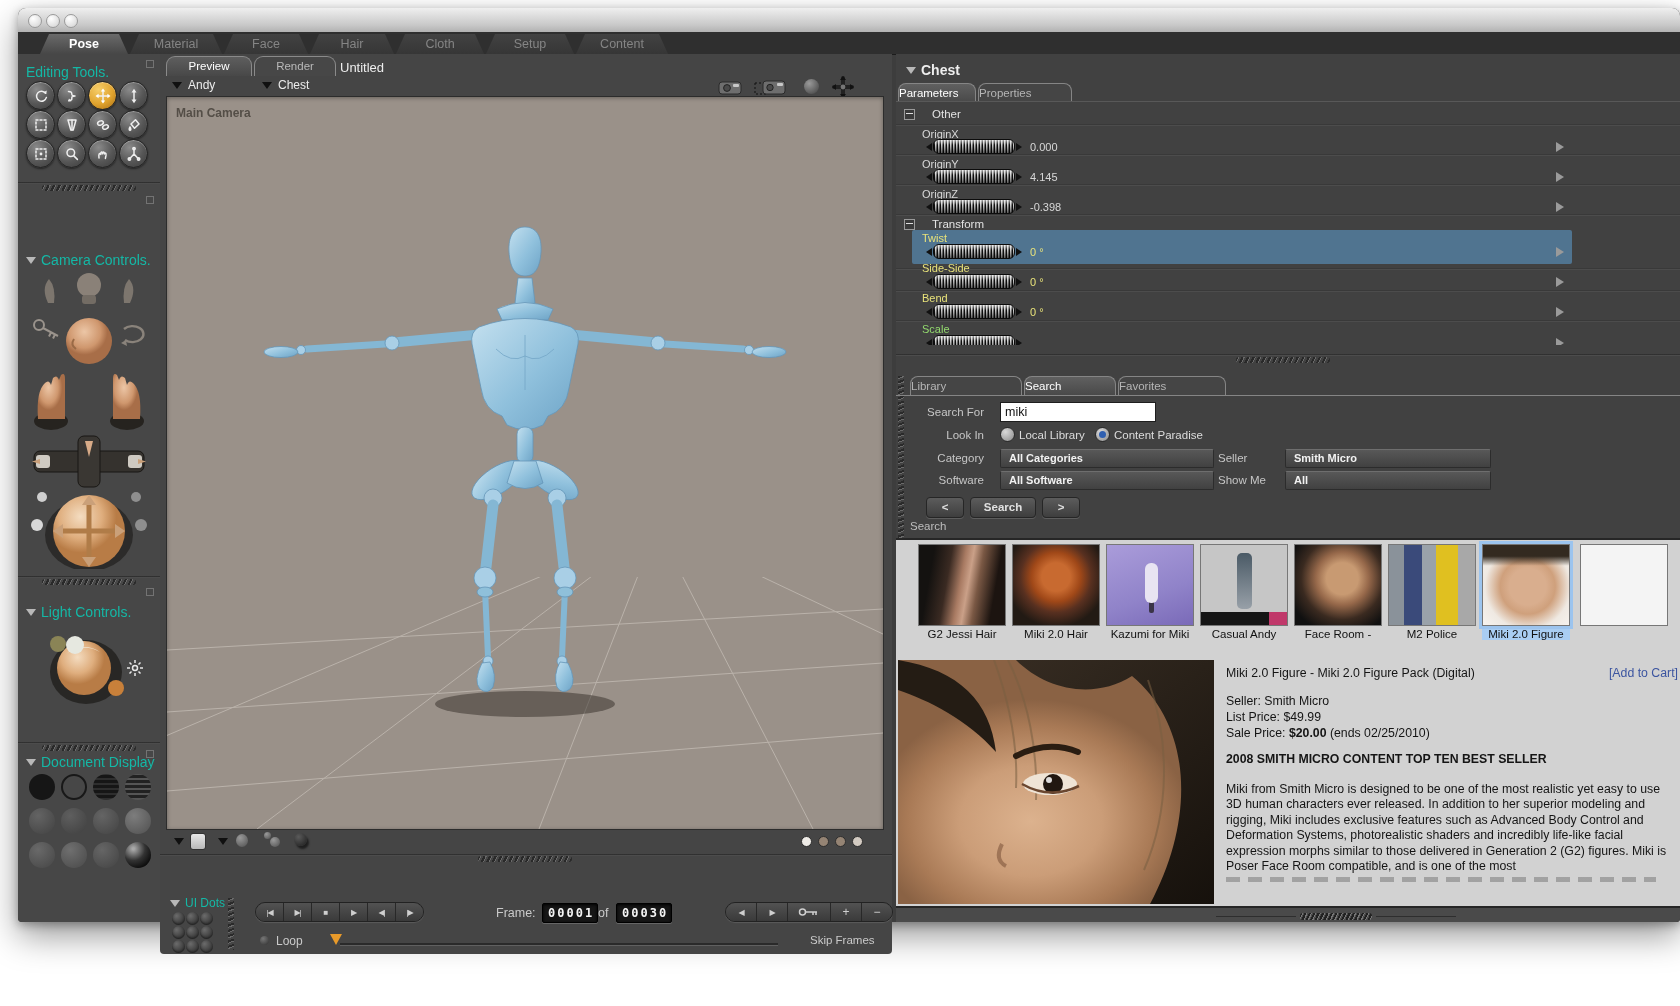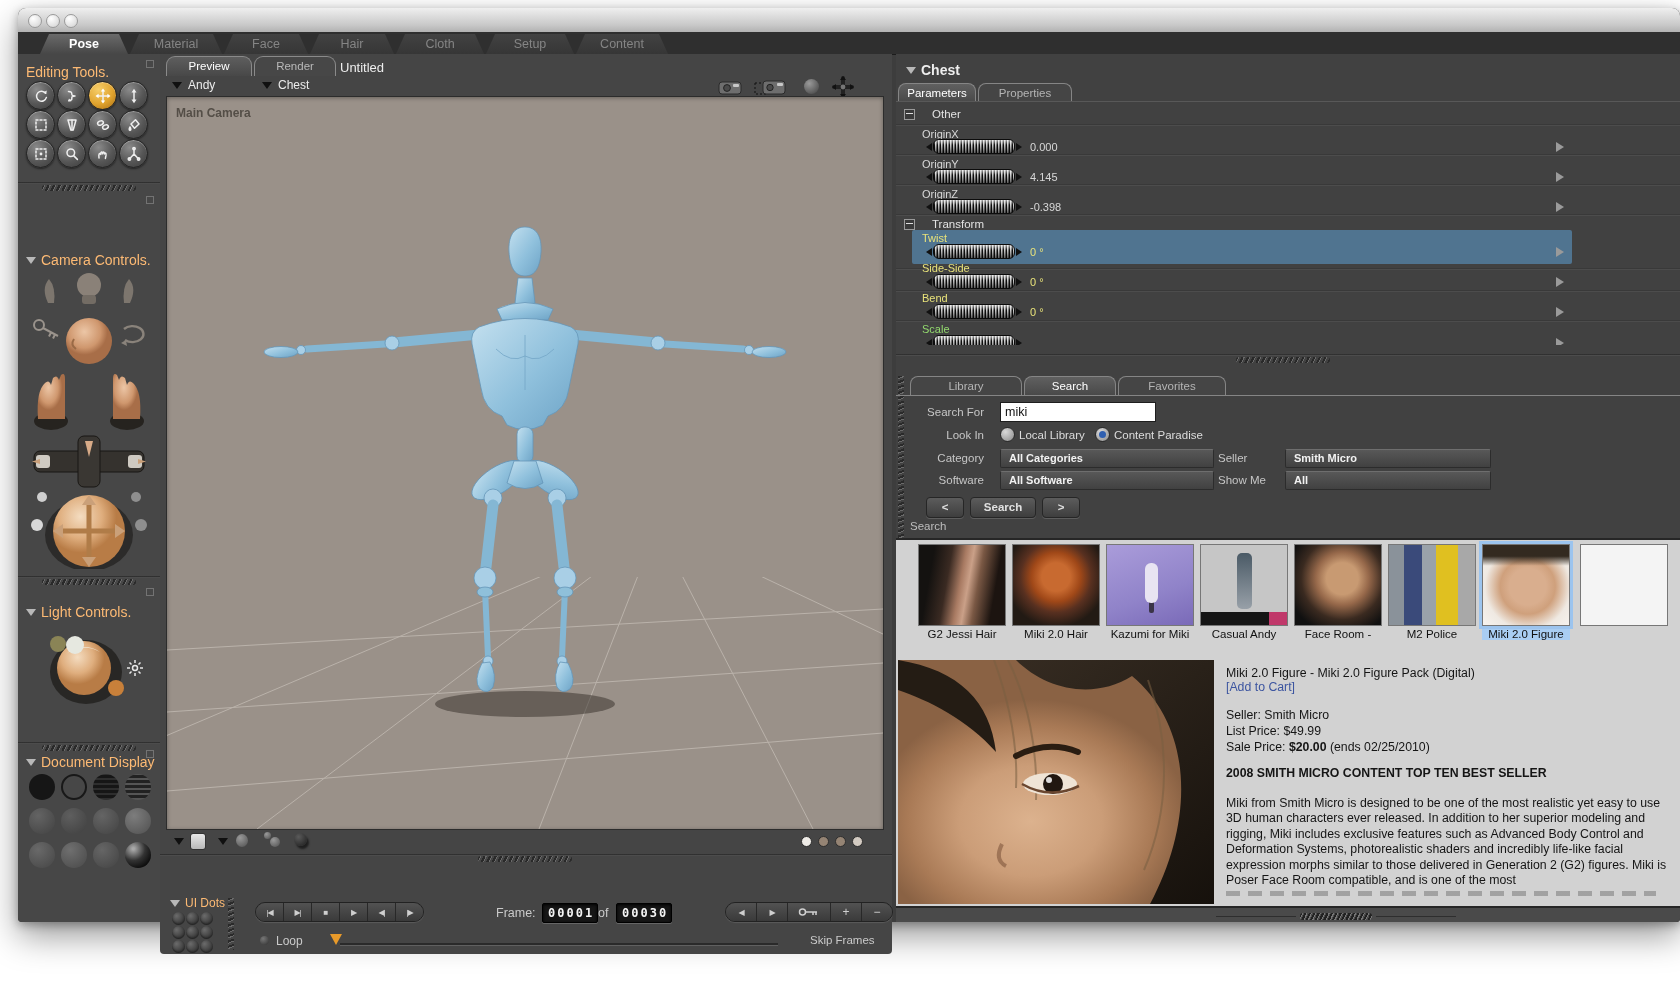--- a/index.html
+++ b/index.html
@@ -16,21 +16,21 @@
   #app-icon{display:inline-block;width:12px;height:12px;border-radius:50%;vertical-align:-2px;margin-right:6px;
     background:radial-gradient(circle at 35% 30%,#f0b4a4,#c05848 60%,#8a2c24);}
   
   #tabrow{position:absolute;left:0;top:24px;width:100%;height:22px;background:#2f2f2f;border-bottom:1px solid #1c1c1c;}
   .rtab{position:absolute;top:2px;height:20px;line-height:20px;text-align:center;font-size:12.5px;color:#858585;
     background:linear-gradient(#424242,#363636);clip-path:polygon(9px 0,calc(100% - 9px) 0,100% 100%,0 100%);}
   .rtab.active{background:linear-gradient(#6a6a6a,#474747);color:#fff;font-weight:bold;}
   
   #toolbox{position:absolute;left:0;top:46px;width:142px;height:868px;background:#474747;
     border-right:2px solid #242424;border-radius:0 0 0 4px;}
-  .sec-head{position:absolute;left:8px;font-size:14px;color:#fdba74;display:flex;align-items:center;gap:5px;}
+  .sec-head{position:absolute;left:8px;font-size:14px;color:#14b8a6;display:flex;align-items:center;gap:5px;}
   .td{width:0;height:0;border:5px solid transparent;border-bottom:none;border-top:7px solid #b8b8b8;}
   .td-dark{width:0;height:0;border:5px solid transparent;border-bottom:none;border-top:7px solid #101010;}
   .minibox{position:absolute;width:6px;height:6px;border:1px solid #989898;opacity:.55;right:6px;}
   .hgrip{position:absolute;left:24px;width:94px;height:6px;border-radius:3px;opacity:.9;
     background:repeating-linear-gradient(115deg,#262626 0 2px,#6e6e6e 2px 3px,rgba(0,0,0,0) 3px 5px);}
   .secline{position:absolute;left:0;width:100%;height:2px;background:linear-gradient(#232323,#5a5a5a);}
   .toolbtn{position:absolute;width:27px;height:27px;border-radius:50%;border:1px solid #222;
     background:radial-gradient(circle at 35% 28%,#8a8a8a,#565656 55%,#3c3c3c);
     box-shadow:inset 0 1px 1px rgba(255,255,255,.35),0 1px 2px rgba(0,0,0,.5);
     display:flex;align-items:center;justify-content:center;}
@@ -65,21 +65,21 @@
     color:#cfcfcf;font-size:8px;display:flex;align-items:center;justify-content:center;letter-spacing:-1px;}
   .tbtn:last-child{border-right:none;}
   .fbox{background:#161616;color:#f4f4f4;font-family:"DejaVu Sans Mono",monospace;font-size:12px;font-weight:bold;
     letter-spacing:2px;padding:2px 3px 2px 5px;border:1px solid #000;border-radius:2px;
     box-shadow:0 1px 0 rgba(255,255,255,.18), inset 0 1px 3px #000;}
   #loop-track{position:absolute;left:180px;top:49px;width:438px;height:2px;background:#2a2a2a;box-shadow:0 1px 0 rgba(255,255,255,.15);}
   #loop-marker{position:absolute;left:170px;top:40px;width:0;height:0;border:6px solid transparent;border-bottom:none;border-top:11px solid #e89a2a;}
   
   #rpanel{position:absolute;left:878px;top:46px;width:784px;height:868px;background:#414141;border-radius:0 0 4px 0;overflow:hidden;}
   .ptab{position:absolute;height:18px;line-height:18px;border:1px solid #858585;border-bottom:none;border-radius:8px 8px 0 0;
-    background:#454545;color:#b5b5b5;font-size:11.5px;text-align:center;}
+    background:#454545;color:#b5b5b5;font-size:11.5px;}
   .ptab.active{background:linear-gradient(#606060,#494949);color:#fff;}
   #pbody{position:absolute;left:0;top:47px;width:784px;height:243px;overflow:hidden;border-top:1px solid #585858;}
   .grph{position:absolute;left:8px;display:flex;align-items:center;gap:17px;font-size:11.5px;color:#e2e2e2;}
   .mbx{width:9px;height:9px;border:1px solid #9a9a9a;position:relative;background:#3a3a3a;}
   .mbx::after{content:"";position:absolute;left:1px;right:1px;top:3px;height:1px;background:#ddd;}
   .plabel{position:absolute;left:26px;font-size:11px;color:#d8d8d8;}
   .pval{position:absolute;left:134px;font-size:11px;color:#d8d8d8;}
   .rot{color:#e8e27a;} .grn{color:#92d96e;}
   .sep{position:absolute;left:0;width:100%;height:1px;background:rgba(255,255,255,.06);border-top:1px solid rgba(0,0,0,.25);}
   .dial{position:absolute;left:30px;width:96px;height:13px;display:flex;align-items:center;}
@@ -119,21 +119,21 @@
   .th4::before{content:"";position:absolute;left:36px;top:8px;width:15px;height:56px;border-radius:5px;background:linear-gradient(#4a5a66,#98a0a8);}
   .th4::after{content:"";position:absolute;left:0;bottom:0;width:100%;height:13px;background:#151515;box-shadow:inset -18px 0 0 #c0386a;}
   .th5{background:radial-gradient(circle at 55% 42%,#c89a72 0 24%,#96684a 40%,#3a2a20 62%,#101010 85%);}
   .th6{background:linear-gradient(90deg,#8a929a 0 18%,#3a4a7a 18% 38%,#9aa2aa 38% 55%,#e0c020 55% 80%,#a8a8a8 80%);}
   .th7{background:linear-gradient(180deg,#332a20 0 14%,rgba(0,0,0,0) 26%),radial-gradient(circle at 52% 52%,#d9ae8e 0 30%,#cfa07c 45%,#efe9e2 70%,#f8f5f1 100%);}
   .th8{background:#f4f4f4;}
   
   #product{position:absolute;left:0;top:604px;width:784px;height:248px;background:#d2d2d2;color:#151515;}
   #pimg{position:absolute;left:2px;top:2px;width:316px;height:244px;background:#8a6a50;}
   #ptext{position:absolute;left:330px;top:8px;width:452px;font-size:12.3px;}
-  #ptitle-row{display:flex;justify-content:space-between;flex-direction:column;}
+  #ptitle-row{display:flex;justify-content:space-between;}
   #addcart{color:#3c55a0;}
   .pline{margin-top:2px;}
   #pseller{margin-top:14px;}
   #pbanner{margin-top:12px;font-weight:bold;}
   #pdesc{margin-top:16px;line-height:15.4px;}
   .cutline{margin-top:3px;height:5px;width:430px;overflow:hidden;opacity:.55;
     background:repeating-linear-gradient(90deg,#7a7a7a 0 14px,rgba(0,0,0,0) 14px 22px);}
   #rbottombar{position:absolute;left:0;top:852px;width:784px;height:16px;background:#4a4a4a;border-top:2px solid #262626;}
   #rgrip{position:absolute;left:404px;top:5px;width:72px;height:7px;border-radius:3px;
     background:repeating-linear-gradient(115deg,#222 0 2px,#777 2px 3px,rgba(0,0,0,0) 3px 4px);}

